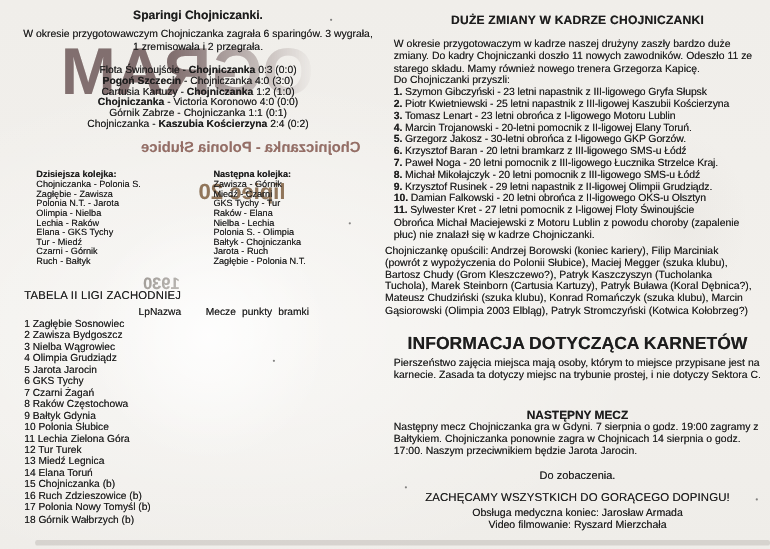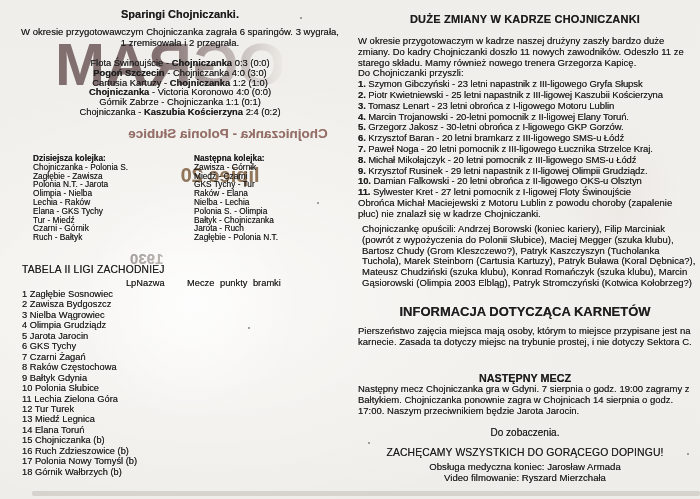--- a/index.html
+++ b/index.html
@@ -29,22 +29,22 @@
   #table-title{font-size:10.3px;letter-spacing:0.2px;margin-bottom:3px;}
   #table-head{position:relative;height:10px;margin-bottom:1px;text-align:right;}
   #th-lp{display:inline-block;width:31px;}
   #th-stats{position:absolute;left:165px;top:0;word-spacing:3px;white-space:nowrap;}
   .trow{line-height:10.45px;white-space:nowrap;}
 
   
   #kadra-title{left:358px;top:13px;width:334px;font-size:11px;font-weight:bold;letter-spacing:0.2px;}
   #squad-flow{left:358px;top:36px;width:334px;font-size:9.5px;line-height:10.8px;}
   #squad-flow .nowrap{white-space:nowrap;letter-spacing:-0.1px;}
-  #departures{left:362px;top:224px;width:334px;font-size:9.5px;line-height:10.8px;}
-  #tickets-title{left:358px;top:304px;width:334px;font-size:13px;font-weight:bold;}
+  #departures{left:350px;top:224px;width:334px;font-size:9.5px;line-height:10.8px;}
+  #tickets-title{left:358px;top:304px;width:334px;font-size:16px;font-weight:bold;}
   #tickets-body{left:358px;top:326px;width:334px;font-size:9.5px;line-height:10.8px;}
   #next-title{left:358px;top:372px;width:334px;font-size:10.8px;font-weight:bold;}
   #next-body{left:358px;top:384px;width:334px;font-size:9.5px;line-height:10.8px;}
   #bye-line{left:358px;top:427px;width:334px;font-size:10px;font-weight:normal;}
   #cheer-line{left:358px;top:447px;width:334px;font-size:10.4px;font-weight:normal;letter-spacing:0.1px;}
   #medical-line{left:358px;top:461px;width:334px;font-size:9.6px;}
   #video-line{left:358px;top:472px;width:334px;font-size:9.6px;}
 
   
   .ghost{position:absolute;transform:scaleX(-1);font-weight:bold;filter:blur(0.7px);

